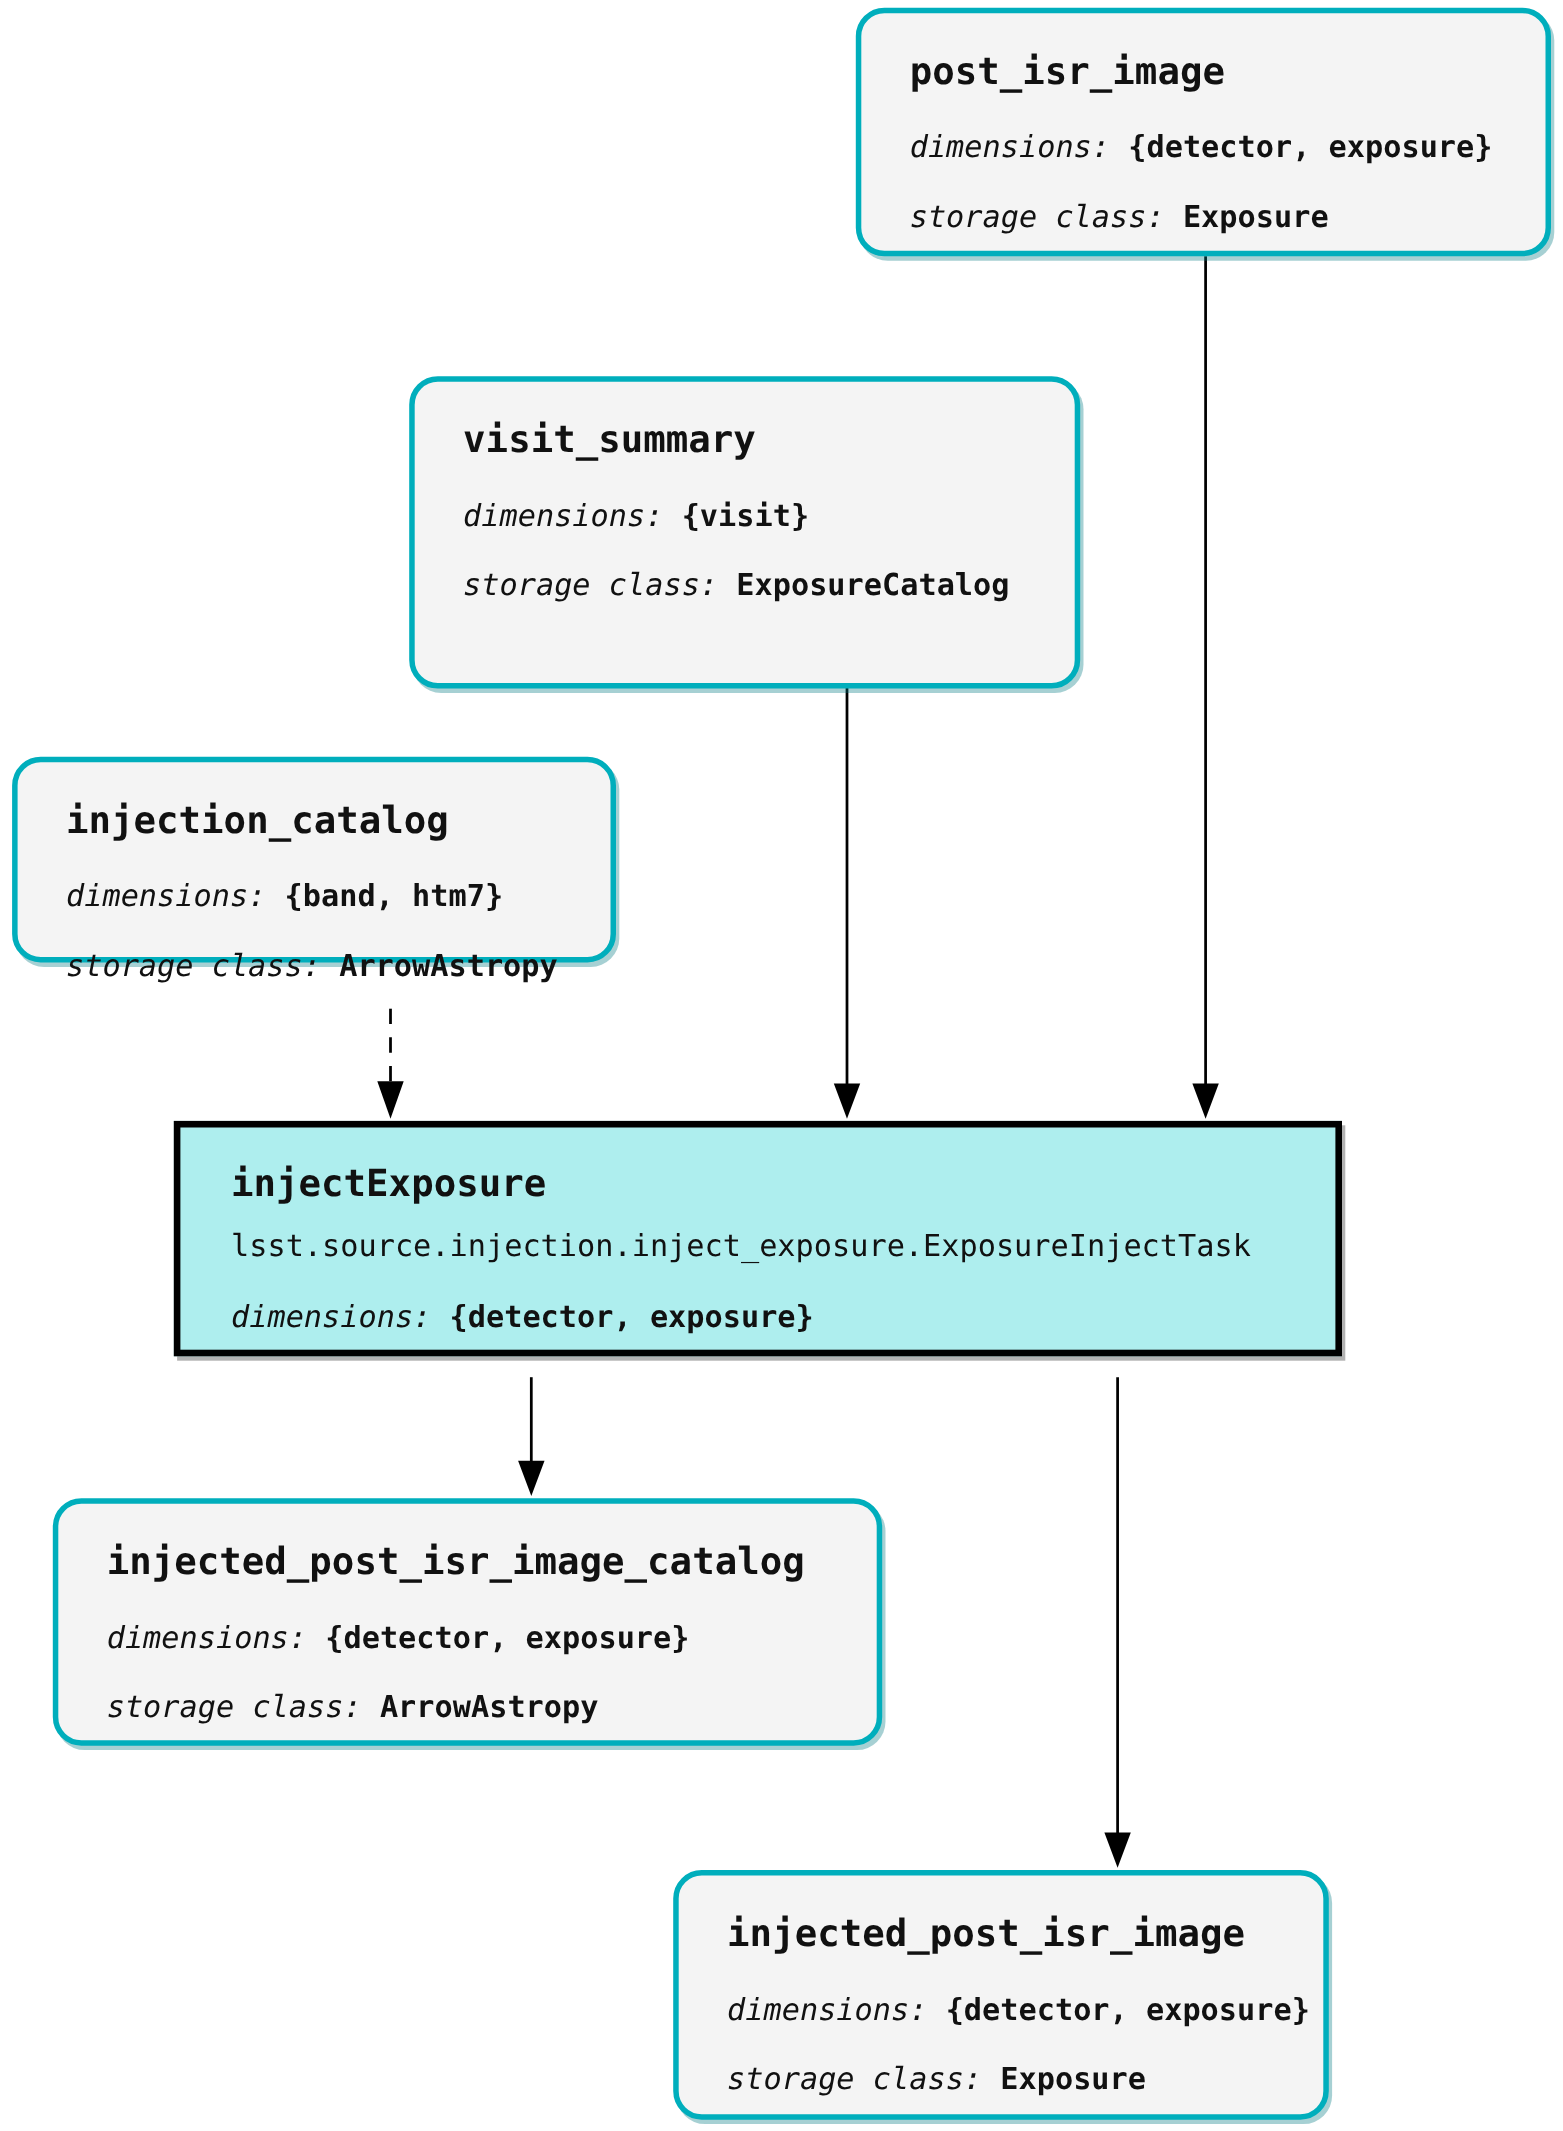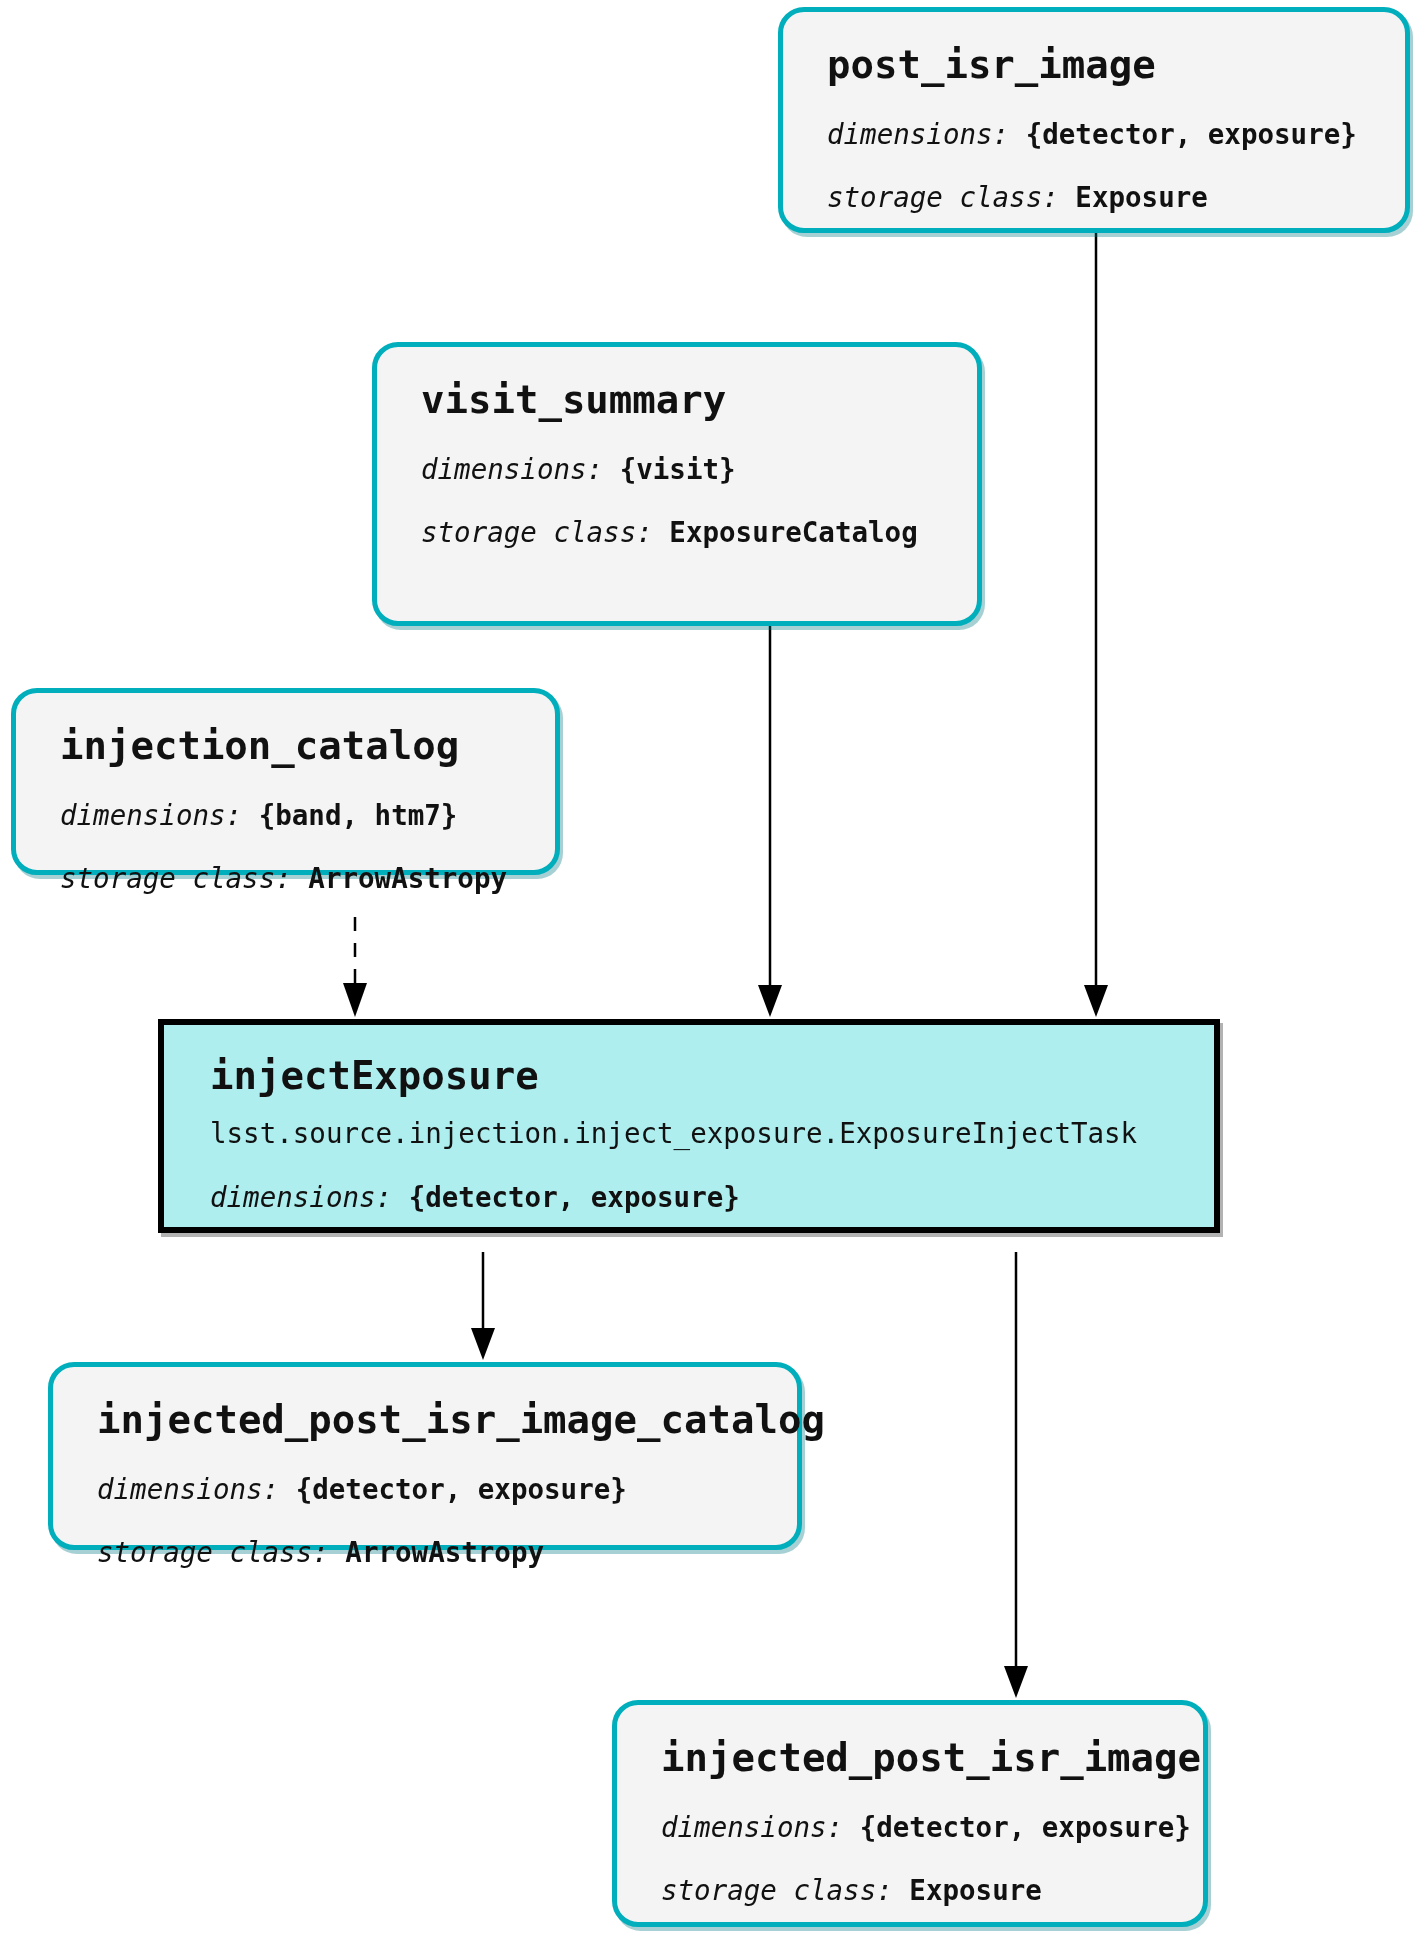--- a/index.html
+++ b/index.html
@@ -39,21 +39,21 @@
     position: absolute;
     z-index: 2;
     background: var(--task-fill);
     border: 6px solid var(--task-border);
     border-radius: 0;
     box-shadow: 3px 4px 0 rgba(0, 0, 0, 0.30);
     padding: 28px 20px 0 46px;
   }
   .node-title {
     font-weight: bold;
-    font-size: 39px;
+    font-size: 34px;
     line-height: 46px;
     letter-spacing: 0px;
     white-space: nowrap;
   }
   .node-line {
     font-size: 27.5px;
     line-height: 34px;
     margin-top: 29px;
     white-space: nowrap;
   }
@@ -136,21 +136,21 @@
 
 <div class="task" style="left:158px; top:1019px; width:1062px; height:214px;">
   <div class="node-title">injectExposure</div>
   <div class="task-class">lsst.source.injection.inject_exposure.ExposureInjectTask</div>
   <div class="node-line">
     <span class="attr-label">dimensions:</span>
     <span class="attr-value">{detector, exposure}</span>
   </div>
 </div>
 
-<div class="node" style="left:48px; top:1362px; width:754px; height:188px;">
+<div class="node" style="left:48px; top:1362px; width:754px; height:225px;">
   <div class="node-title">injected_post_isr_image_catalog</div>
   <div class="node-line">
     <span class="attr-label">dimensions:</span>
     <span class="attr-value">{detector, exposure}</span>
   </div>
   <div class="node-line">
     <span class="attr-label">storage class:</span>
     <span class="attr-value">ArrowAstropy</span>
   </div>
 </div>

